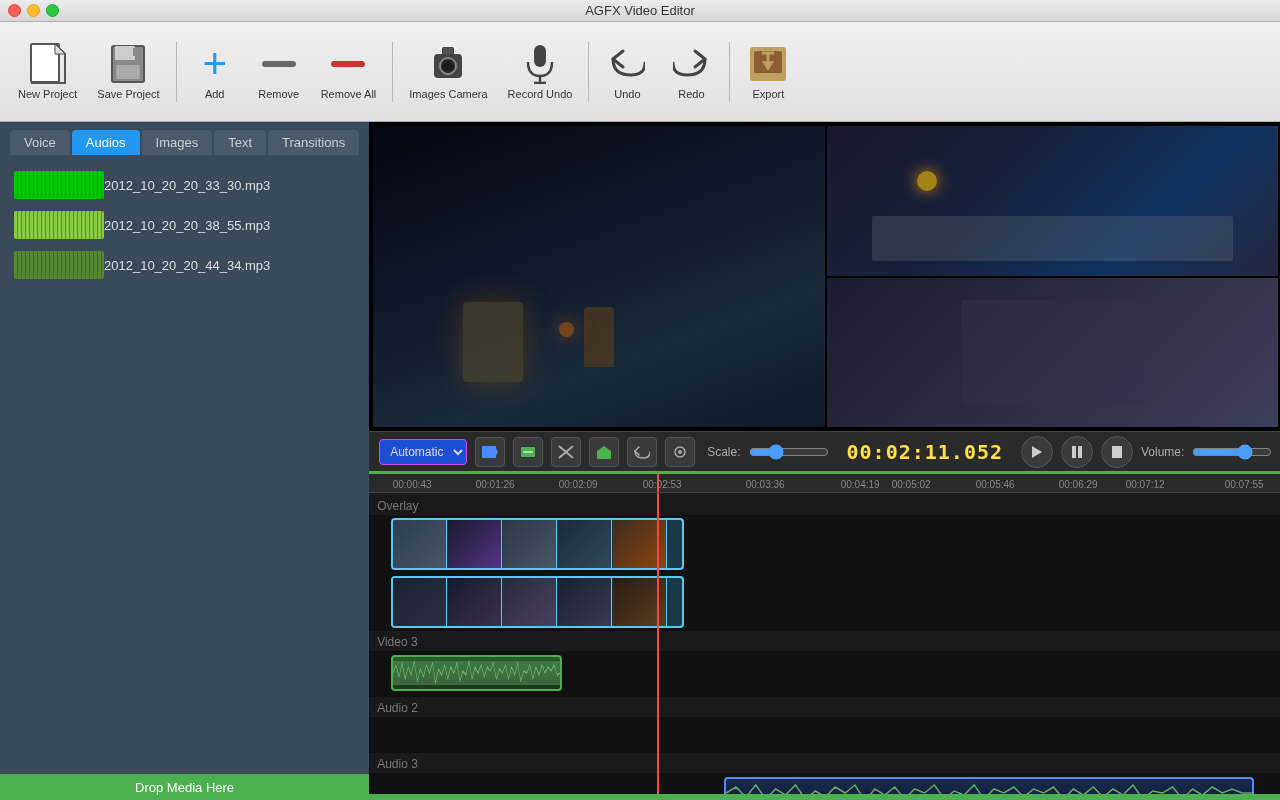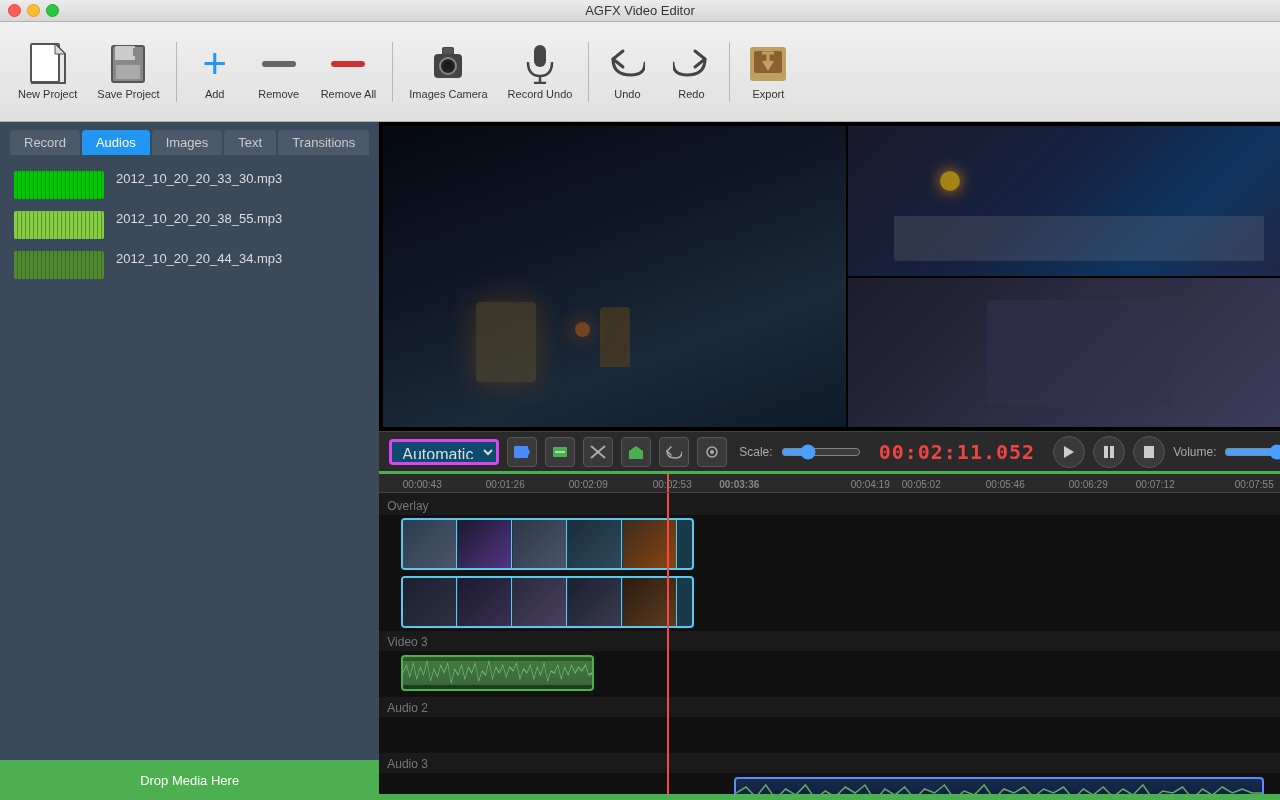--- a/index.html
+++ b/index.html
@@ -123,21 +123,21 @@
 
     
     #media-list {
       flex: 1;
       padding: 10px;
       overflow-y: auto;
       background: #3a4a5a;
     }
     .media-item {
       display: flex;
-      gap: 12px;
+      align-items: center;
       padding: 6px 4px;
       cursor: pointer;
     }
     .audio-waveform {
       width: 90px;
       height: 28px;
       background: #00c800;
       border-radius: 2px;
       position: relative;
       overflow: hidden;
@@ -154,21 +154,21 @@
         rgba(0,80,0,0.4) 4px
       );
     }
     .media-filename {
       font-size: 13px;
       color: #ddd;
     }
 
     
     #drop-zone {
-      height: 40px;
+      height: 26px;
       background: #4caf50;
       display: flex;
       align-items: center;
       justify-content: center;
       color: white;
       font-size: 13px;
       font-weight: 500;
     }
 
     
@@ -221,24 +221,24 @@
     #timeline-controls {
       height: 40px;
       background: #2a2a2a;
       display: flex;
       align-items: center;
       gap: 8px;
       padding: 0 10px;
       border-top: 1px solid #444;
     }
     .select-dropdown {
-      background: #0c4a6e;
-      border: 3px solid #d946ef;
+      background: #1d4ed8;
+      border: 1px solid #d946ef;
       color: #ddd;
-      font-size: 16px;
+      font-size: 12px;
       padding: 3px 6px;
       border-radius: 4px;
       height: 26px;
       cursor: pointer;
     }
     .tl-icon-btn {
       width: 30px;
       height: 30px;
       background: #3a3a3a;
       border: 1px solid #555;
@@ -256,21 +256,21 @@
       color: #aaa;
       margin-left: 4px;
     }
     .scale-slider {
       width: 80px;
       accent-color: #4a9eff;
     }
 
     .timecode {
       font-size: 20px;
-      color: #ef4444;
+      color: #fde047;
       font-family: monospace;
       font-weight: bold;
       margin: 4px 10px;
       letter-spacing: 1px;
     }
 
     .playback-btn {
       width: 32px;
       height: 32px;
       background: #3a3a3a;
@@ -485,21 +485,21 @@
     </div>
     <span class="btn-label">Export</span>
   </div>
 </div>
 
 <div id="main">
 
   <div id="left-panel">
 
     <div id="media-tabs">
-      <div class="media-tab">Record</div>
+      <div class="media-tab">Voice</div>
       <div class="media-tab active">Audios</div>
       <div class="media-tab">Images</div>
       <div class="media-tab">Text</div>
       <div class="media-tab">Transitions</div>
     </div>
 
     <div id="media-list">
       <div class="media-item">
         <div class="audio-waveform"></div>
         <span class="media-filename">2012_10_20_20_33_30.mp3</span>
@@ -611,21 +611,21 @@
     </div>
 
     <div id="timeline-ruler" style="position:relative;">
       <div id="playhead-line-ruler"></div>
       <div style="position:absolute;top:0;left:0;right:0;height:3px;background:#4caf50;"></div>
 
       <div class="ruler-mark" style="left:43px;">00:00:43</div>
       <div class="ruler-mark" style="left:126px;">00:01:26</div>
       <div class="ruler-mark" style="left:209px;">00:02:09</div>
       <div class="ruler-mark" style="left:293px;">00:02:53</div>
-      <div class="ruler-mark" style="left:360px;font-weight:bold;">00:03:36</div>
+      <div class="ruler-mark" style="left:396px;">00:03:36</div>
       <div class="ruler-mark" style="left:459px;margin-left:32px;">00:04:19</div>
       <div class="ruler-mark" style="left:542px;">00:05:02</div>
       <div class="ruler-mark" style="left:626px;">00:05:46</div>
       <div class="ruler-mark" style="left:709px;">00:06:29</div>
       <div class="ruler-mark" style="left:776px;">00:07:12</div>
       <div class="ruler-mark" style="left:875px;">00:07:55</div>
 
     </div>
 
     <div id="timeline" style="position:relative; overflow:hidden; flex:1;">

